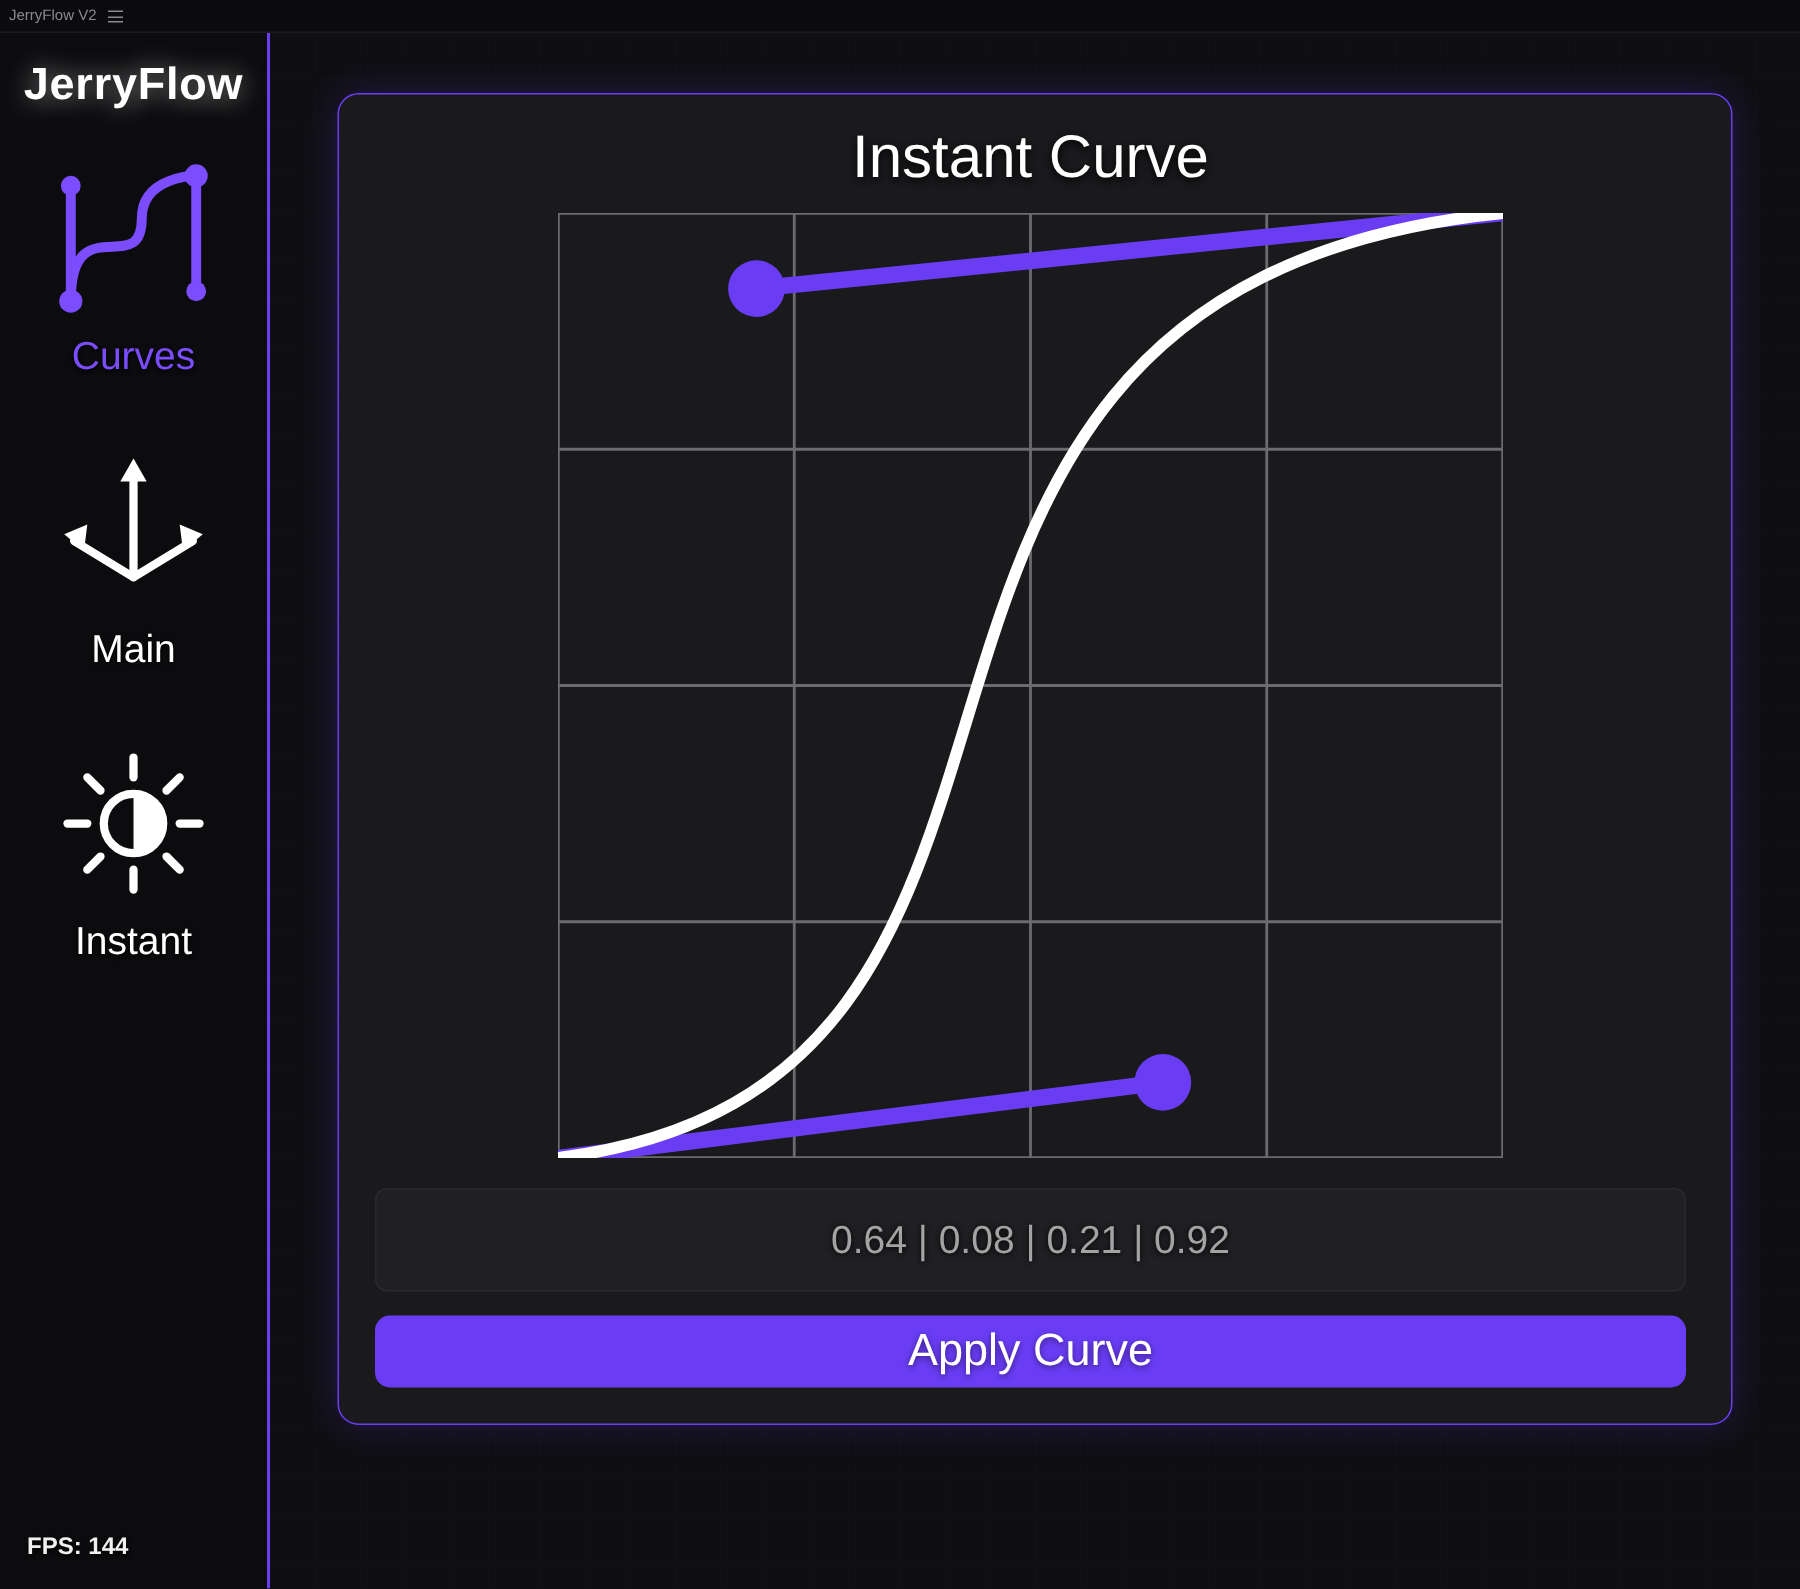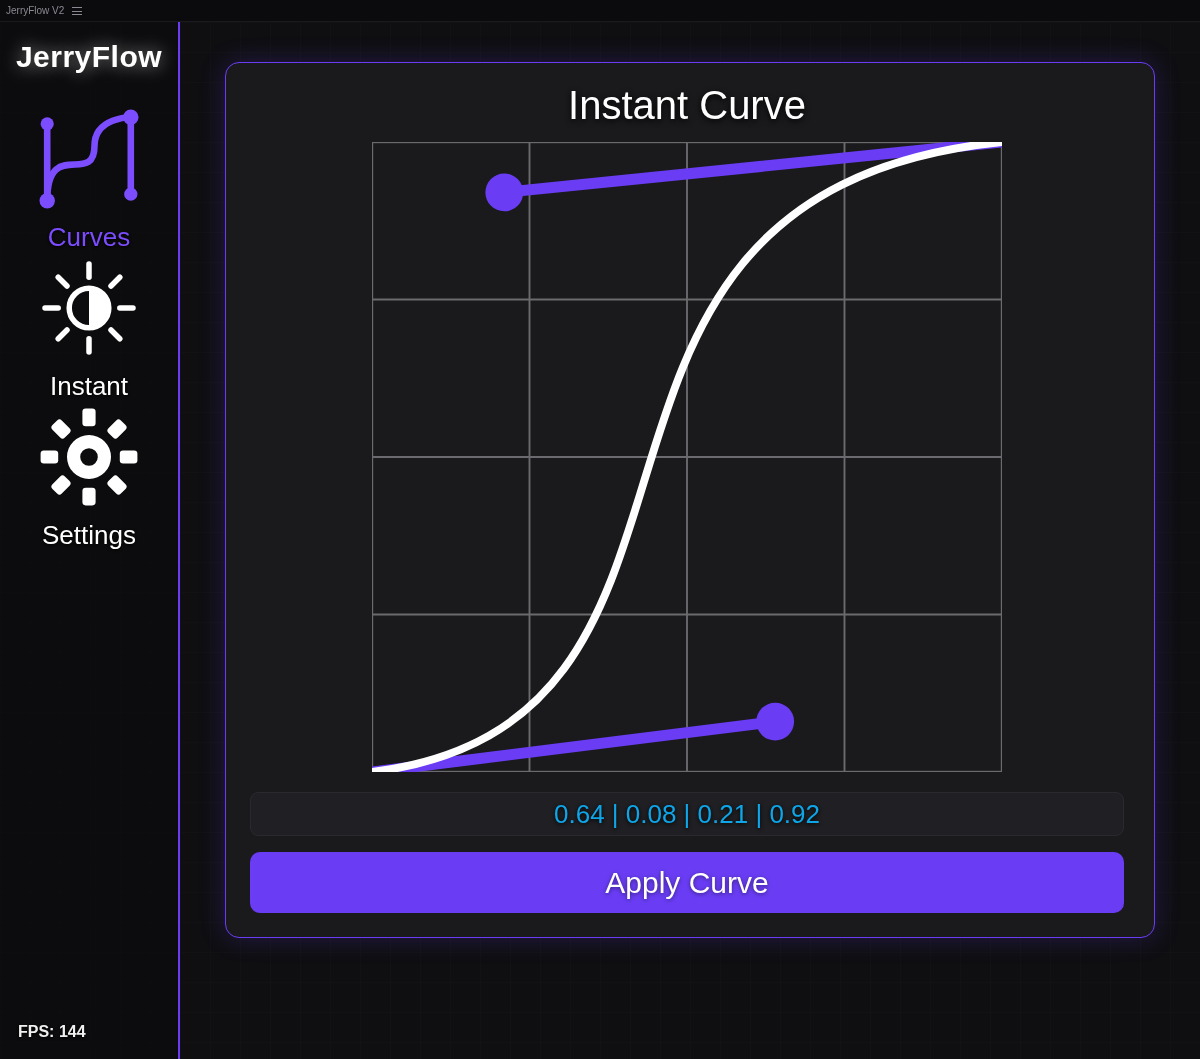--- a/index.html
+++ b/index.html
@@ -63,20 +63,21 @@
   .logo {
     font-size:30px;
     font-weight:700;
     letter-spacing:0.5px;
     text-shadow:0 0 18px rgba(255,255,255,0.55);
     margin-bottom:30px;
   }
   .nav {
     display:flex;
     flex-direction:column;
+    gap:46px;
     align-items:center;
     width:100%;
   }
   .nav-item {
     display:flex;
     flex-direction:column;
     align-items:center;
     gap:8px;
     cursor:pointer;
     color:var(--text);
@@ -124,34 +125,34 @@
   }
   .curve-box svg { width:100%; height:100%; display:block; }
   .row {
     display:flex;
     gap:14px;
     margin-bottom:16px;
   }
   .value-box, .btn {
     background:var(--bg-btn);
     border-radius:8px;
-    height:44px;
+    height:69px;
     display:flex;
     align-items:center;
     justify-content:center;
     font-size:26px;
-    color:#0ea5e9;
+    color:#a3a3a3;
     text-shadow:0 1px 4px #000;
     border:1px solid #2a2a2e;
   }
   .value-box { flex:2; padding:0 20px; font-weight:500; }
   .btn { flex:1; cursor:pointer; }
   .apply-btn {
     width:100%;
-    height:61px;
+    height:48px;
     background:var(--accent);
     border-radius:10px;
     display:flex;
     align-items:center;
     justify-content:center;
     font-size:30px;
     font-weight:500;
     color:#fff;
     text-shadow:0 1px 4px rgba(0,0,0,0.5);
     cursor:pointer;
@@ -180,20 +181,33 @@
             <circle cx="88" cy="12" r="7" fill="#7c4dff"></circle>
             <line x1="12" y1="88" x2="12" y2="18" stroke="#7c4dff" stroke-width="6" stroke-linecap="round"></line>
             <line x1="88" y1="12" x2="88" y2="82" stroke="#7c4dff" stroke-width="6" stroke-linecap="round"></line>
             <circle cx="12" cy="18" r="6" fill="#7c4dff"></circle>
             <circle cx="88" cy="82" r="6" fill="#7c4dff"></circle>
           </svg>
         </span>
         <span class="label">Curves</span>
       </div>
 
+      <div class="nav-item">
+        <span class="icon">
+          <svg viewBox="0 0 100 100">
+            <line x1="50" y1="78" x2="50" y2="14" stroke="#fff" stroke-width="5" stroke-linecap="round"></line>
+            <polygon points="50,6 42,20 58,20" fill="#fff"></polygon>
+            <line x1="50" y1="78" x2="14" y2="56" stroke="#fff" stroke-width="5" stroke-linecap="round"></line>
+            <polygon points="8,52 22,46 20,62" fill="#fff"></polygon>
+            <line x1="50" y1="78" x2="86" y2="56" stroke="#fff" stroke-width="5" stroke-linecap="round"></line>
+            <polygon points="92,52 78,46 80,62" fill="#fff"></polygon>
+          </svg>
+        </span>
+        <span class="label">Main</span>
+      </div>
 
       <div class="nav-item">
         <span class="icon">
           <svg viewBox="0 0 100 100">
             <circle cx="50" cy="50" r="18" fill="none" stroke="#fff" stroke-width="5"></circle>
             <path d="M50 32 A18 18 0 0 1 50 68 Z" fill="#fff"></path>
             <g stroke="#fff" stroke-width="5" stroke-linecap="round">
               <line x1="50" y1="10" x2="50" y2="22"></line>
               <line x1="50" y1="78" x2="50" y2="90"></line>
               <line x1="10" y1="50" x2="22" y2="50"></line>
@@ -201,38 +215,20 @@
               <line x1="22" y1="22" x2="30" y2="30"></line>
               <line x1="70" y1="70" x2="78" y2="78"></line>
               <line x1="78" y1="22" x2="70" y2="30"></line>
               <line x1="30" y1="70" x2="22" y2="78"></line>
             </g>
           </svg>
         </span>
         <span class="label">Instant</span>
       </div>
 
-      <div class="nav-item">
-        <span class="icon">
-          <svg viewBox="0 0 100 100">
-            <path fill="#fff" d="M50 30a20 20 0 1 0 0 40 20 20 0 0 0 0-40zm0 28a8 8 0 1 1 0-16 8 8 0 0 1 0 16z"></path>
-            <g fill="#fff">
-              <rect x="44" y="6" width="12" height="16" rx="3"></rect>
-              <rect x="44" y="78" width="12" height="16" rx="3"></rect>
-              <rect x="6" y="44" width="16" height="12" rx="3"></rect>
-              <rect x="78" y="44" width="16" height="12" rx="3"></rect>
-              <rect x="44" y="6" width="12" height="16" rx="3" transform="rotate(45 50 50)"></rect>
-              <rect x="44" y="78" width="12" height="16" rx="3" transform="rotate(45 50 50)"></rect>
-              <rect x="44" y="6" width="12" height="16" rx="3" transform="rotate(-45 50 50)"></rect>
-              <rect x="44" y="78" width="12" height="16" rx="3" transform="rotate(-45 50 50)"></rect>
-            </g>
-          </svg>
-        </span>
-        <span class="label">Settings</span>
-      </div>
 
     </div>
 
     <div class="spacer"></div>
     <div class="fps">
       <span>FPS:</span>
       <span>144</span>
     </div>
   </div>
 

